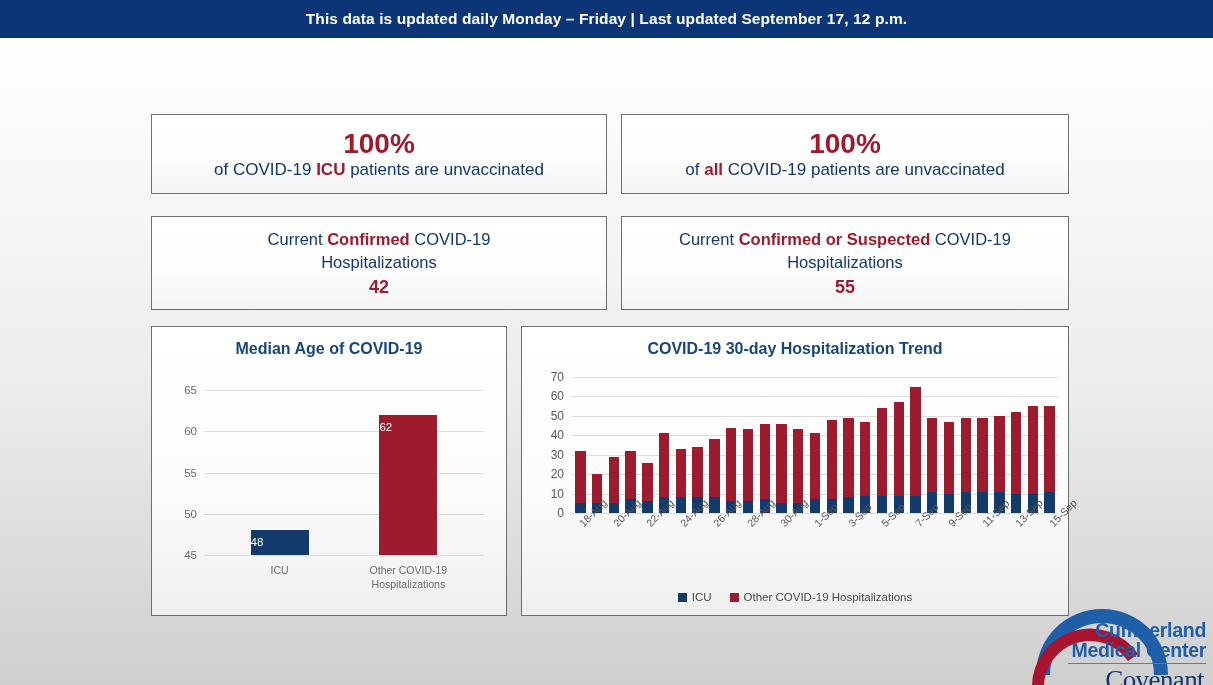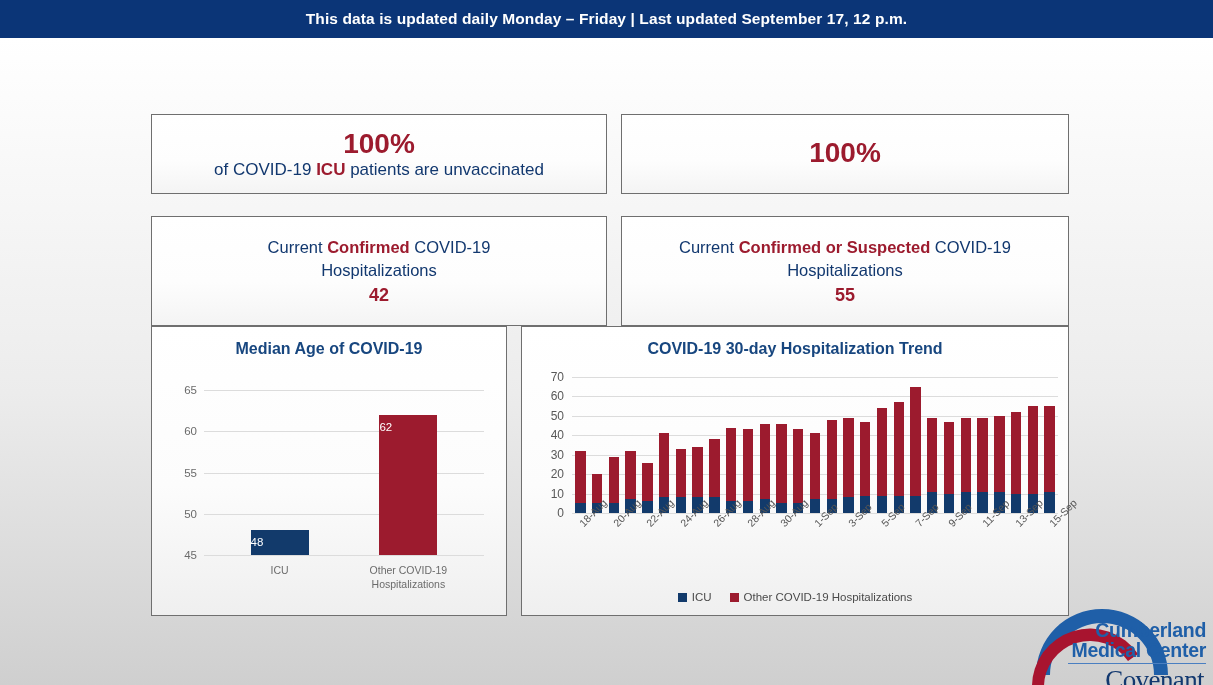--- a/index.html
+++ b/index.html
@@ -42,21 +42,21 @@
   .pct-card { height: 80px; }
   .pct-value {
     color: #9c1b2e; font-size: 28px; font-weight: bold; line-height: 1.05;
     margin-bottom: 2px;
   }
   .pct-sub {
     color: #12386f; font-size: 17px; line-height: 1.15; white-space: nowrap;
   }
   .pct-sub b { color: #9c1b2e; font-weight: bold; }
 
-  .hosp-card { height: 110px; }
+  .hosp-card { height: 94px; }
   .hosp-title {
     color: #12386f; font-size: 16.5px; line-height: 1.35; white-space: nowrap;
   }
   .hosp-title b { color: #9c1b2e; font-weight: bold; }
   .hosp-value {
     color: #9c1b2e; font-size: 18px; font-weight: bold; margin-top: 4px;
   }
 
   
   .chart-card {
@@ -156,20 +156,23 @@
 
   <div class="card pct-card" style="left:151px; top:76px; width:456px;">
     <div class="pct-value">100%</div>
     <div class="pct-sub">
       <span>of COVID-19 </span><b>ICU</b><span> patients are unvaccinated</span>
     </div>
   </div>
 
   <div class="card pct-card" style="left:621px; top:76px; width:448px;">
     <div class="pct-value">100%</div>
+    <div class="pct-sub">
+      <span>of </span><b>all</b><span> COVID-19 patients are unvaccinated</span>
+    </div>
   </div>
 
   <div class="card hosp-card" style="left:151px; top:178px; width:456px;">
     <div class="hosp-title">
       <span>Current </span><b>Confirmed</b><span> COVID-19</span>
       <div>Hospitalizations</div>
     </div>
     <div class="hosp-value">42</div>
   </div>
 

